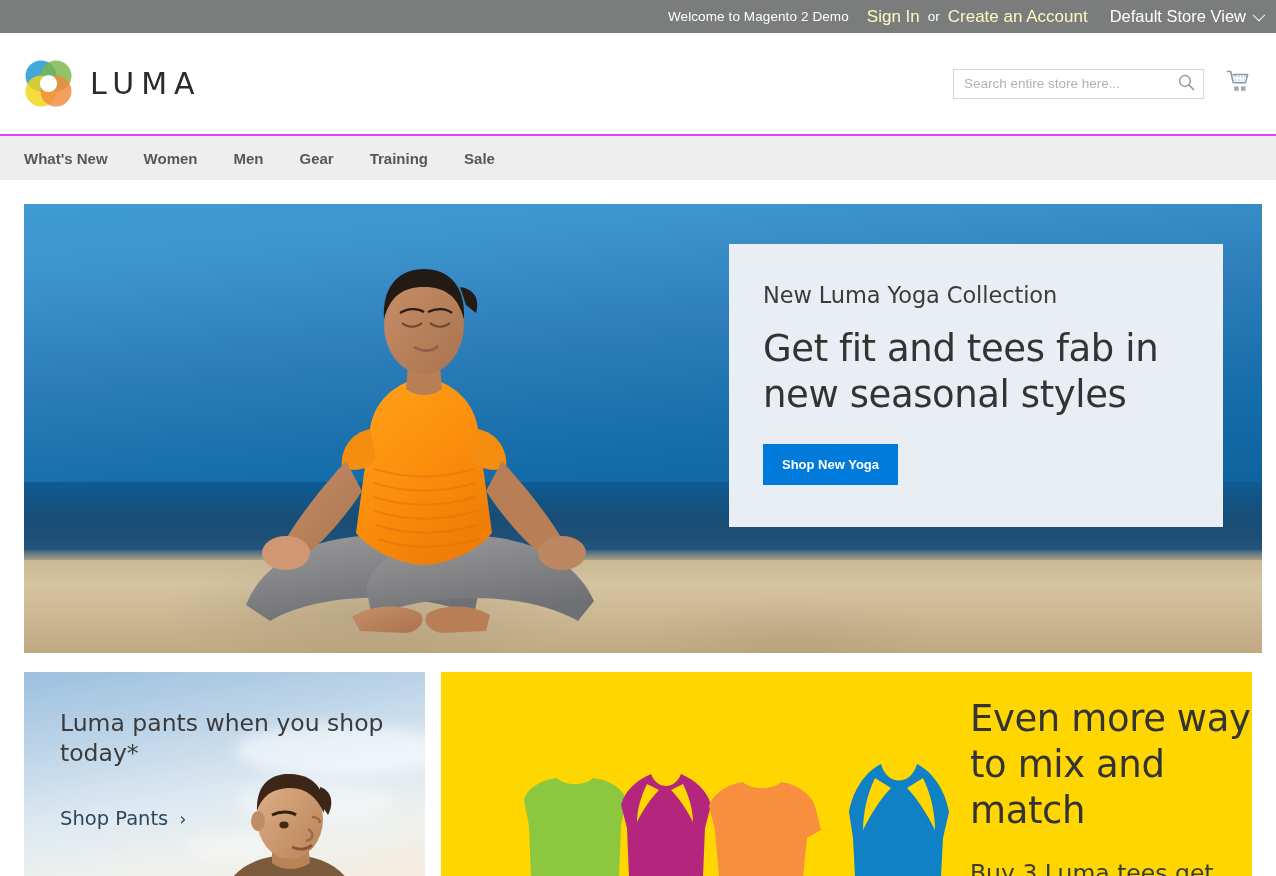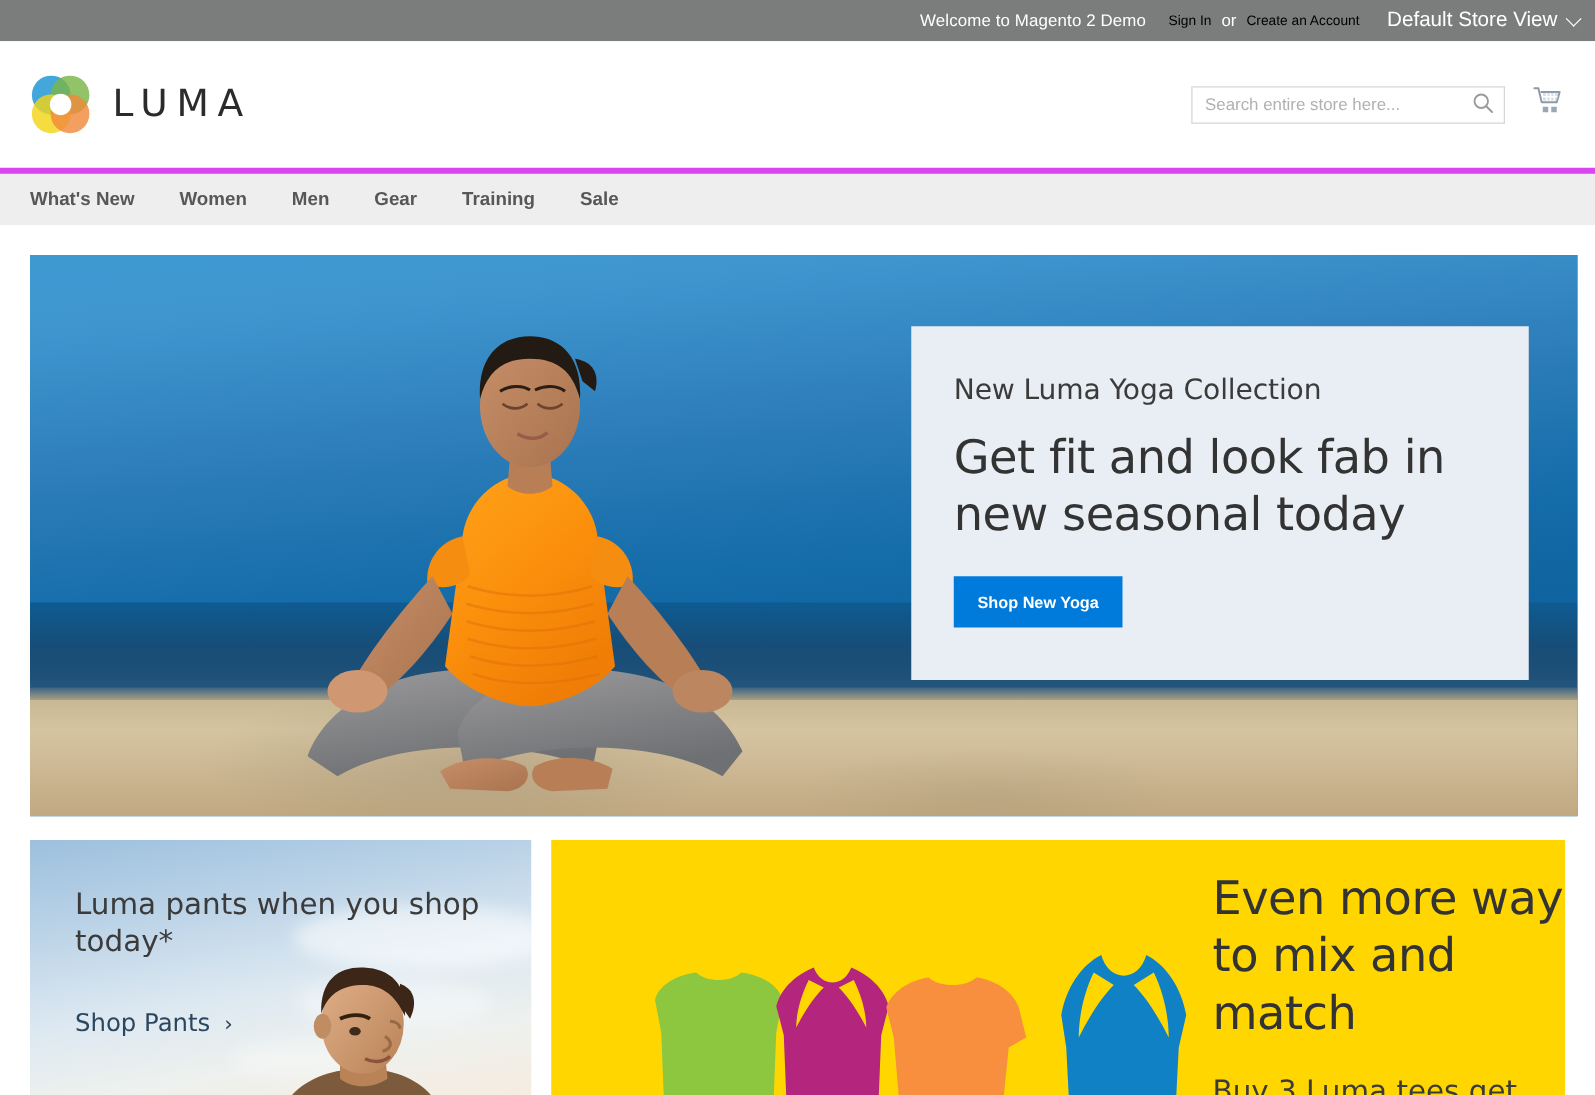--- a/index.html
+++ b/index.html
@@ -25,23 +25,23 @@
     padding-right: 14px;
     color: #ffffff;
   }
   .top-panel .welcome {
     font-size: 13.5px;
     letter-spacing: .1px;
     margin-right: 18px;
     white-space: nowrap;
   }
   .top-panel a {
-    color: #000000;
+    color: #fef9c3;
     text-decoration: none;
-    font-size: 11px;
+    font-size: 17px;
     white-space: nowrap;
   }
   .top-panel .or {
     font-size: 13.5px;
     margin: 0 8px;
   }
   .store-switcher {
     margin-left: 22px;
     font-size: 16.5px;
     display: flex;
@@ -141,21 +141,21 @@
     display: flex;
     align-items: center;
     justify-content: center;
     cursor: pointer;
   }
 
   
   .nav {
     height: 46px;
     background: #eeeeee;
-    border-top: 5px solid #d946ef;
+    border-top: 2px solid #d946ef;
     display: flex;
     align-items: center;
     padding-left: 24px;
   }
   .nav-item {
     font-size: 15px;
     font-weight: bold;
     color: #575757;
     text-decoration: none;
     padding: 0 18px 0 0;
@@ -211,21 +211,21 @@
   .hero-figure {
     position: absolute;
     left: 150px;
     bottom: 0;
     width: 500px;
     height: 420px;
   }
   .hero-panel {
     position: absolute;
     left: 705px;
-    top: 57px;
+    top: 40px;
     width: 494px;
     height: 283px;
     background: #e8eef3;
     padding: 38px 40px 0 34px;
   }
   .hero-eyebrow {
     font-size: 22.5px;
     color: #3b3b3b;
     font-family: "DejaVu Sans", sans-serif;
     font-weight: 400;
@@ -495,21 +495,21 @@
 
         <path d="M226 80 C234 75 244 75 250 79" stroke="#2c1d14" stroke-width="2.4" fill="none"></path>
         <path d="M254 79 C262 75 272 75 278 80" stroke="#2c1d14" stroke-width="2.4" fill="none"></path>
 
         <path d="M240 114 C248 119 258 119 264 113" stroke="#9b5a4b" stroke-width="2.6" fill="none"></path>
       </svg>
     </div>
 
     <div class="hero-panel">
       <p class="hero-eyebrow">New Luma Yoga Collection</p>
-      <h1 class="hero-title">Get fit and look fab in new seasonal today</h1>
+      <h1 class="hero-title">Get fit and tees fab in new seasonal styles</h1>
       <a href="#" class="hero-cta">Shop New Yoga</a>
     </div>
   </div>
 
   <div class="promo-row">
 
     <div class="promo-pants">
       <div class="cloud c1"></div>
       <div class="cloud c2"></div>
       <div class="cloud c3"></div>

